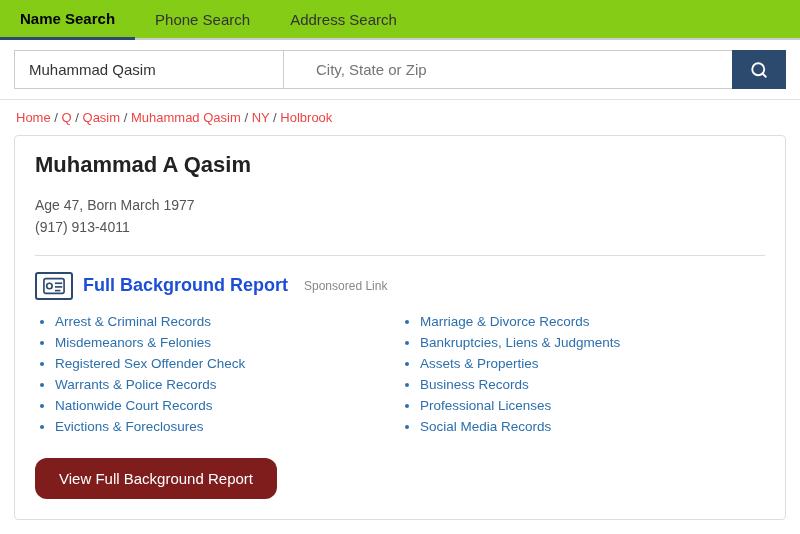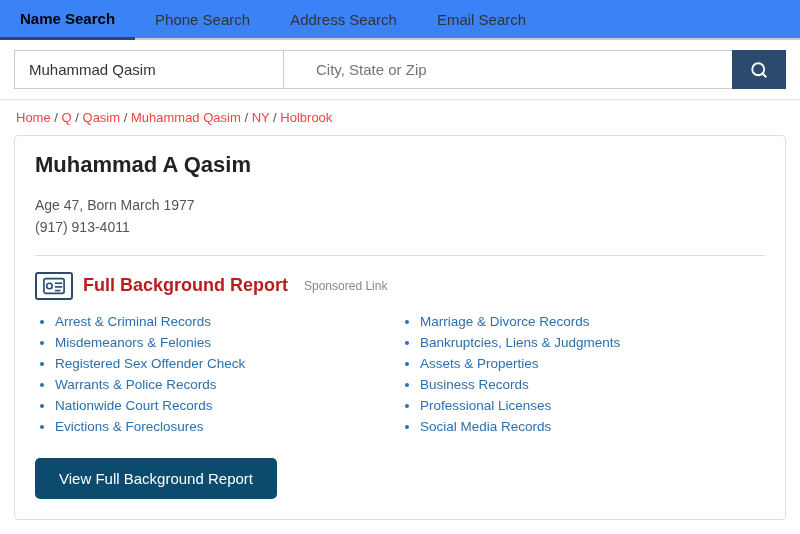--- a/index.html
+++ b/index.html
@@ -7,21 +7,21 @@
       font-family: Arial, Helvetica, sans-serif;
       font-size: 14px;
       background: #fff;
       color: #333;
     }
 
     
     .nav-tabs {
       display: flex;
       border-bottom: 2px solid #ccc;
-      background: #3b82f6;
+      background: #84cc16;
     }
     .nav-tab {
       padding: 10px 20px;
       cursor: pointer;
       font-size: 15px;
       color: #333;
       border: none;
       background: none;
       white-space: nowrap;
     }
@@ -125,21 +125,21 @@
       justify-content: center;
       flex-shrink: 0;
     }
     .report-icon svg {
       width: 22px;
       height: 18px;
     }
     .report-title {
       font-size: 18px;
       font-weight: bold;
-      color: #b91c1c;
+      color: #1d4ed8;
     }
     .sponsored-link {
       font-size: 12px;
       color: #888;
       margin-left: 6px;
     }
 
     
     .report-lists {
       display: flex;
@@ -154,38 +154,37 @@
     }
     .report-col ul li {
       margin-bottom: 6px;
       font-size: 13.5px;
       color: #2c6fad;
     }
 
     
     .view-btn {
       margin-top: 18px;
-      background: #0c4a6e;
+      background: #7f1d1d;
       color: #fff;
       border: none;
       padding: 12px 24px;
       font-size: 15px;
-      border-radius: 5px;
+      border-radius: 12px;
       cursor: pointer;
       font-weight: 500;
     }
   </style>
 </head>
 <body>
 
 <nav class="nav-tabs">
   <button class="nav-tab active">Name Search</button>
   <button class="nav-tab">Phone Search</button>
   <button class="nav-tab">Address Search</button>
-  <button class="nav-tab">Email Search</button>
 </nav>
 
 <div class="search-bar">
   <input class="search-input-name" type="text" value="Muhammad Qasim" style="">
   <input class="search-input-location" type="text" placeholder="City, State or Zip" style="">
   <button class="search-btn">
     <svg width="18" height="18" viewBox="0 0 24 24" fill="none" stroke="white" stroke-width="2.5" stroke-linecap="round" stroke-linejoin="round">
       <circle cx="11" cy="11" r="8"></circle>
       <line x1="21" y1="21" x2="16.65" y2="16.65"></line>
     </svg>

